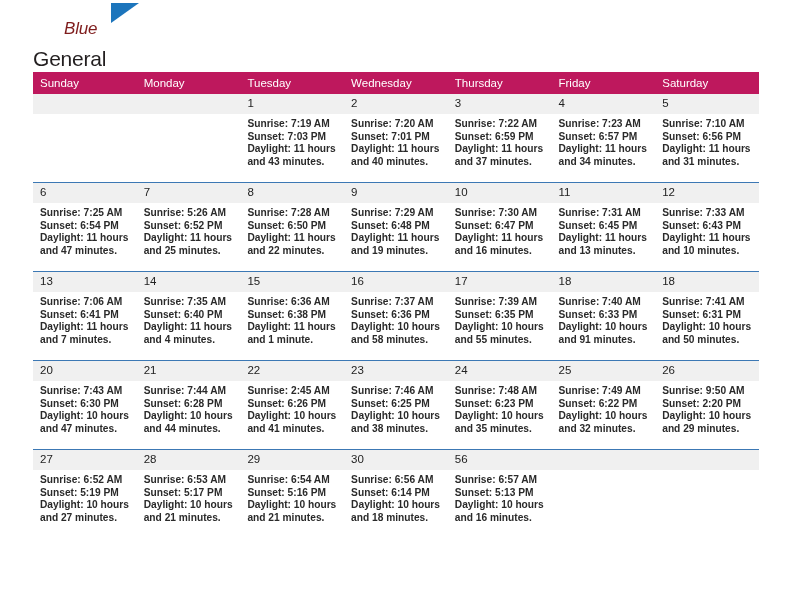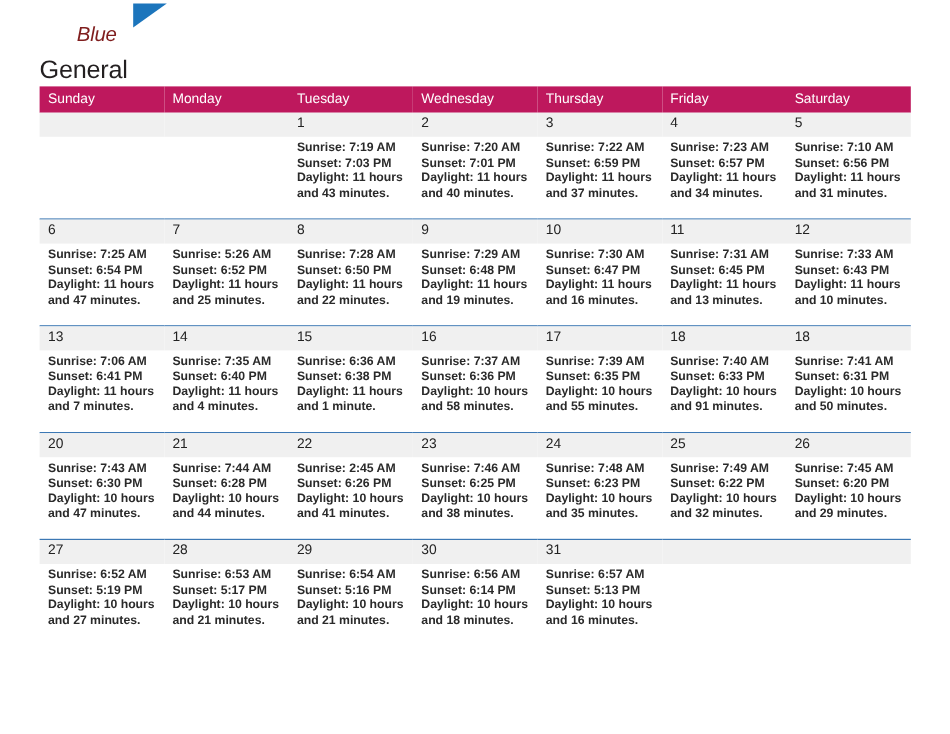--- a/index.html
+++ b/index.html
@@ -456,22 +456,22 @@
                 <div>Sunrise: 7:49 AM</div>
                 <div>Sunset: 6:22 PM</div>
                 <div class="daylight">Daylight: 10 hours and 32 minutes.</div>
               </div>
             </div>
           </td>
           <td>
             <div class="cell-inner">
               <div class="daynum">26</div>
               <div class="info">
-                <div>Sunrise: 7:45 AM</div>
-                <div>Sunset: 6:20 PM</div>
+                <div>Sunrise: 9:50 AM</div>
+                <div>Sunset: 2:20 PM</div>
                 <div class="daylight">Daylight: 10 hours and 29 minutes.</div>
               </div>
             </div>
           </td>
         </tr>
         <tr class="week-row">
           <td>
             <div class="cell-inner">
               <div class="daynum">27</div>
               <div class="info">
@@ -506,21 +506,21 @@
               <div class="daynum">30</div>
               <div class="info">
                 <div>Sunrise: 6:56 AM</div>
                 <div>Sunset: 6:14 PM</div>
                 <div class="daylight">Daylight: 10 hours and 18 minutes.</div>
               </div>
             </div>
           </td>
           <td>
             <div class="cell-inner">
-              <div class="daynum">31</div>
+              <div class="daynum">56</div>
               <div class="info">
                 <div>Sunrise: 6:57 AM</div>
                 <div>Sunset: 5:13 PM</div>
                 <div class="daylight">Daylight: 10 hours and 16 minutes.</div>
               </div>
             </div>
           </td>
           <td>
             <div class="cell-inner">
               <div class="daynum empty"></div>

